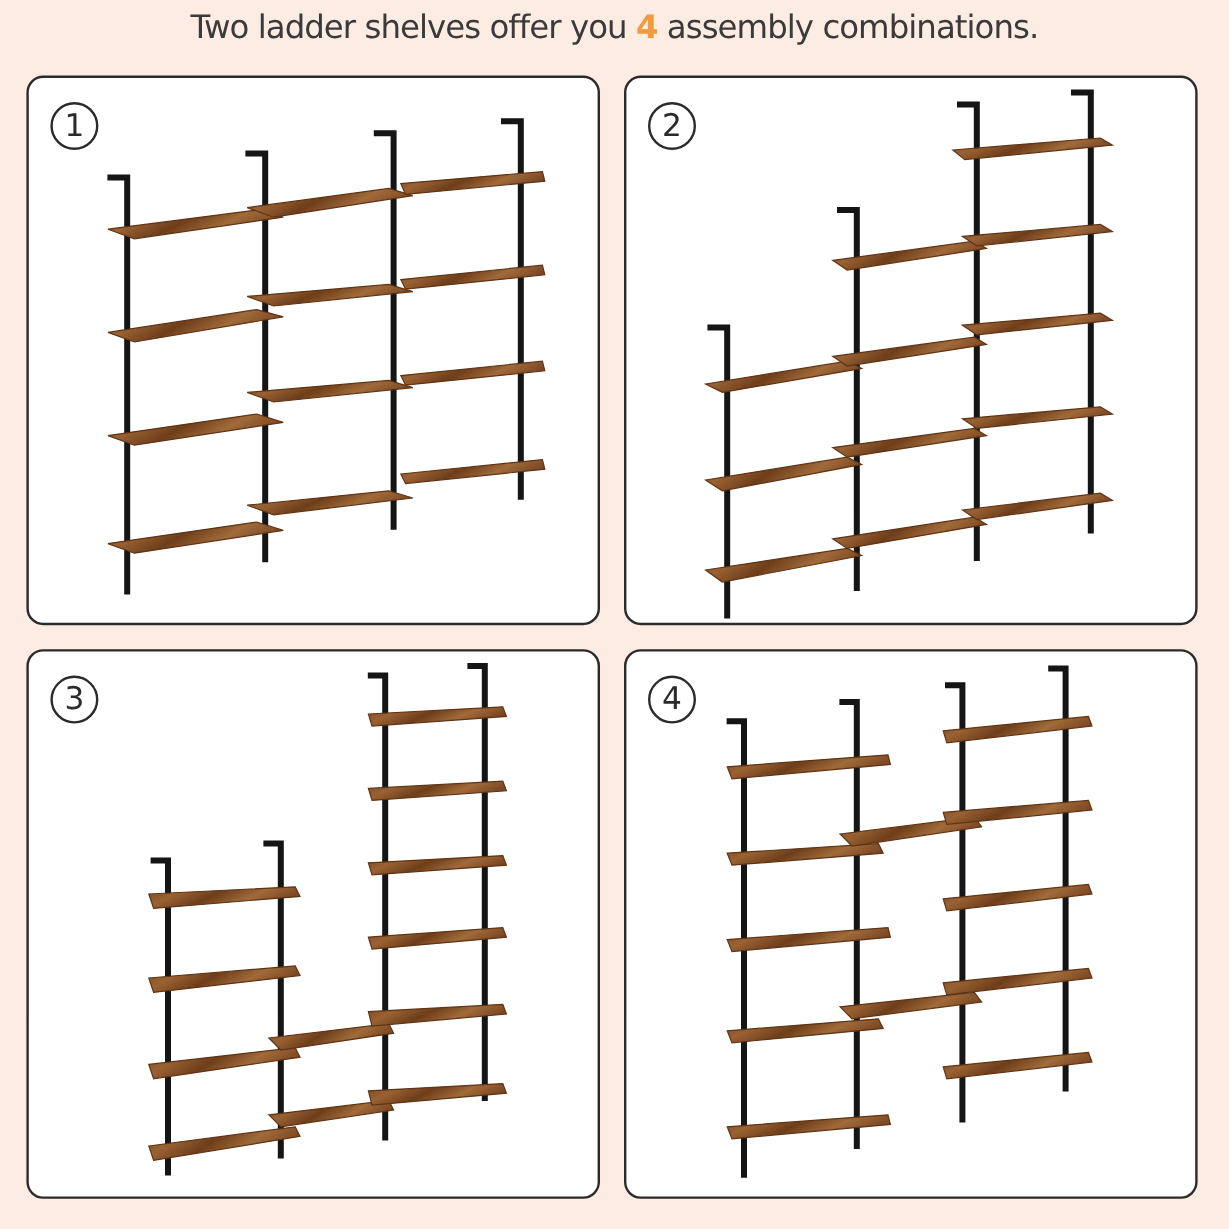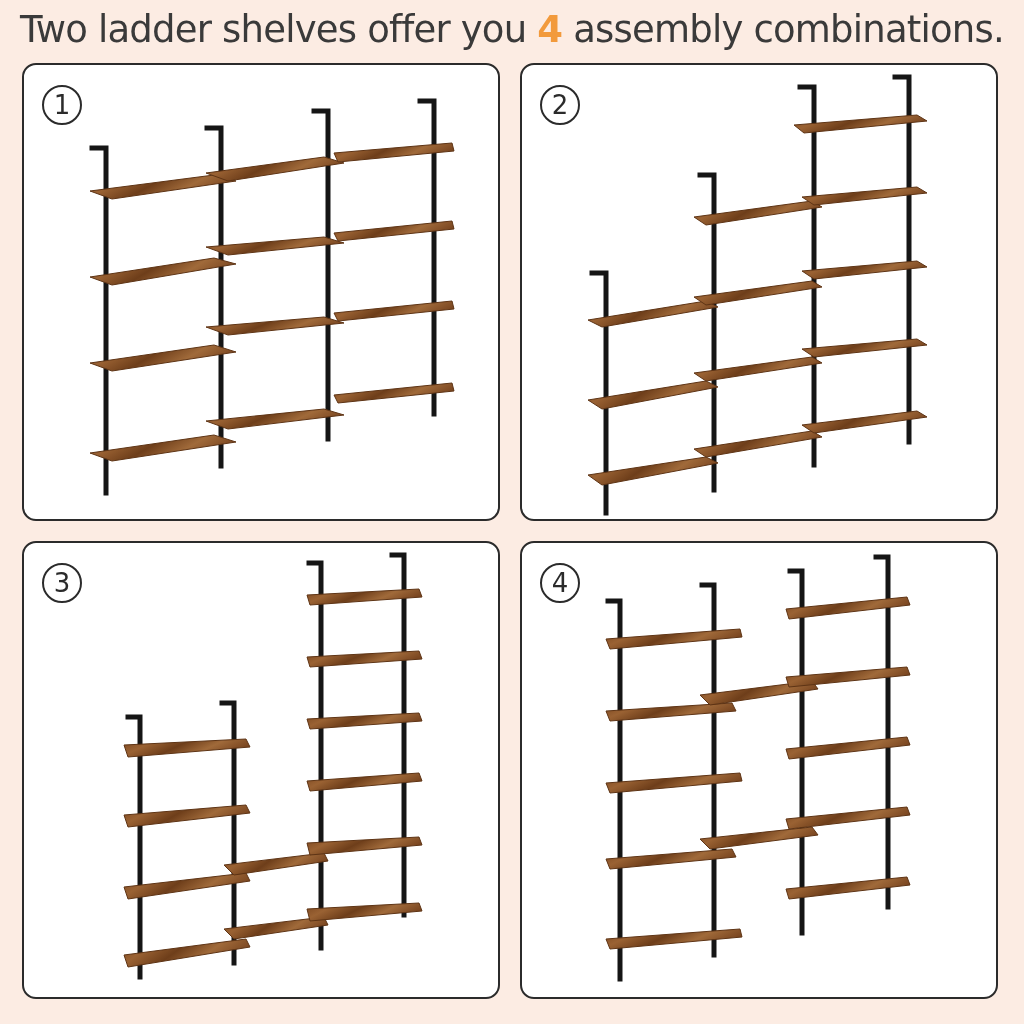--- a/index.html
+++ b/index.html
@@ -1,17 +1,17 @@
 <!DOCTYPE html>
 <html><head>
 <meta charset="utf-8">
 <style>
   html,body{margin:0;padding:0;}
   body{width:1024px;height:1024px;background:#fcece3;position:relative;overflow:hidden;font-family:"DejaVu Sans",sans-serif;}
-  .headline{position:absolute;left:0;top:8px;width:1024px;text-align:center;font-size:37px;color:#3a3a3a;letter-spacing:-0.8px;font-family:"DejaVu Sans",sans-serif;}
+  .headline{position:absolute;left:0;top:8px;width:1024px;text-align:center;font-size:27px;color:#3a3a3a;letter-spacing:-0.8px;font-family:"DejaVu Sans",sans-serif;}
   .headline .accent{color:#f29a3c;font-weight:bold;}
   .panel{position:absolute;width:478px;height:458px;background:#fff;border:2px solid #2b2b2b;border-radius:14px;box-sizing:border-box;overflow:hidden;}
   .badge{position:absolute;left:18px;top:20px;width:40px;height:40px;border:2px solid #2b2b2b;border-radius:50%;box-sizing:border-box;display:flex;align-items:center;justify-content:center;font-size:26px;color:#2b2b2b;font-family:"DejaVu Sans",sans-serif;}
   svg.art{position:absolute;left:0;top:0;}
 </style>
 </head>
 <body>
 
 <div class="headline"><span>Two ladder shelves offer you </span><span class="accent">4</span><span> assembly combinations.</span></div>
 

